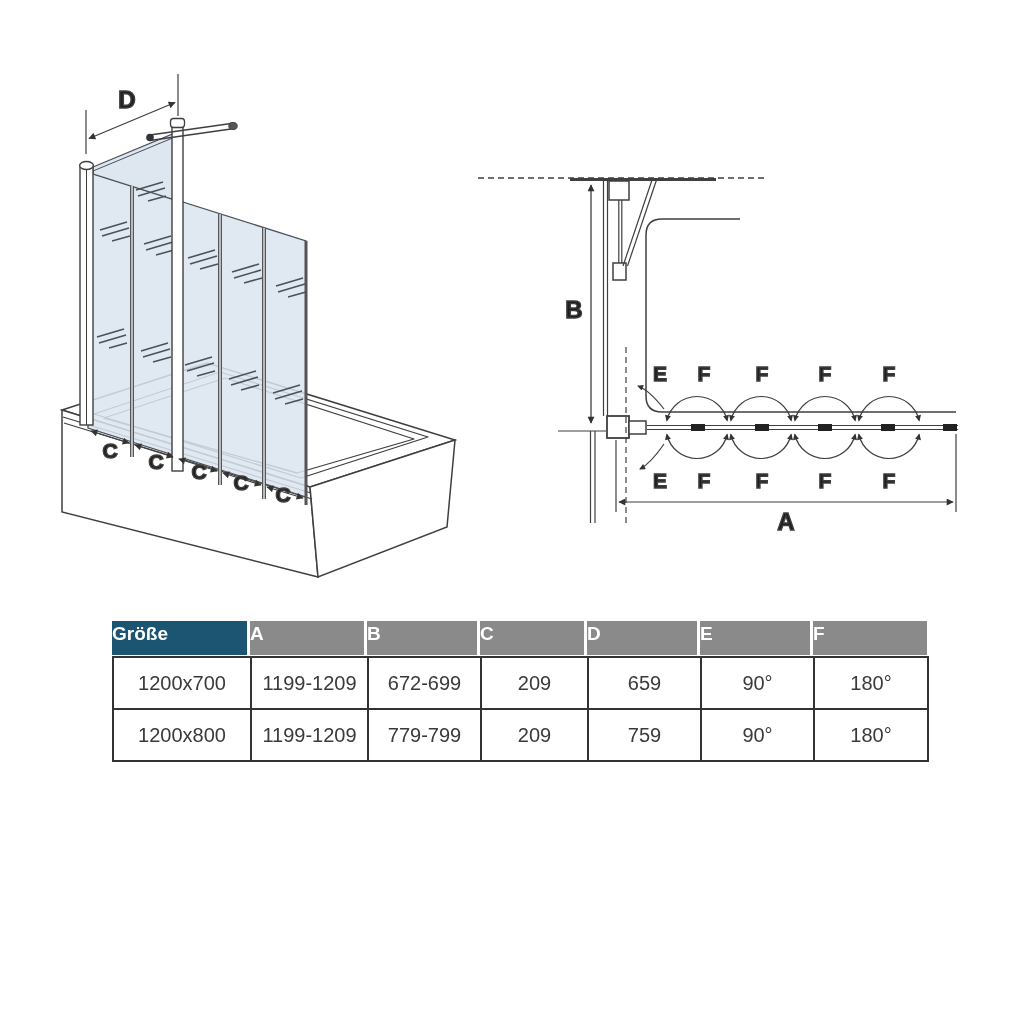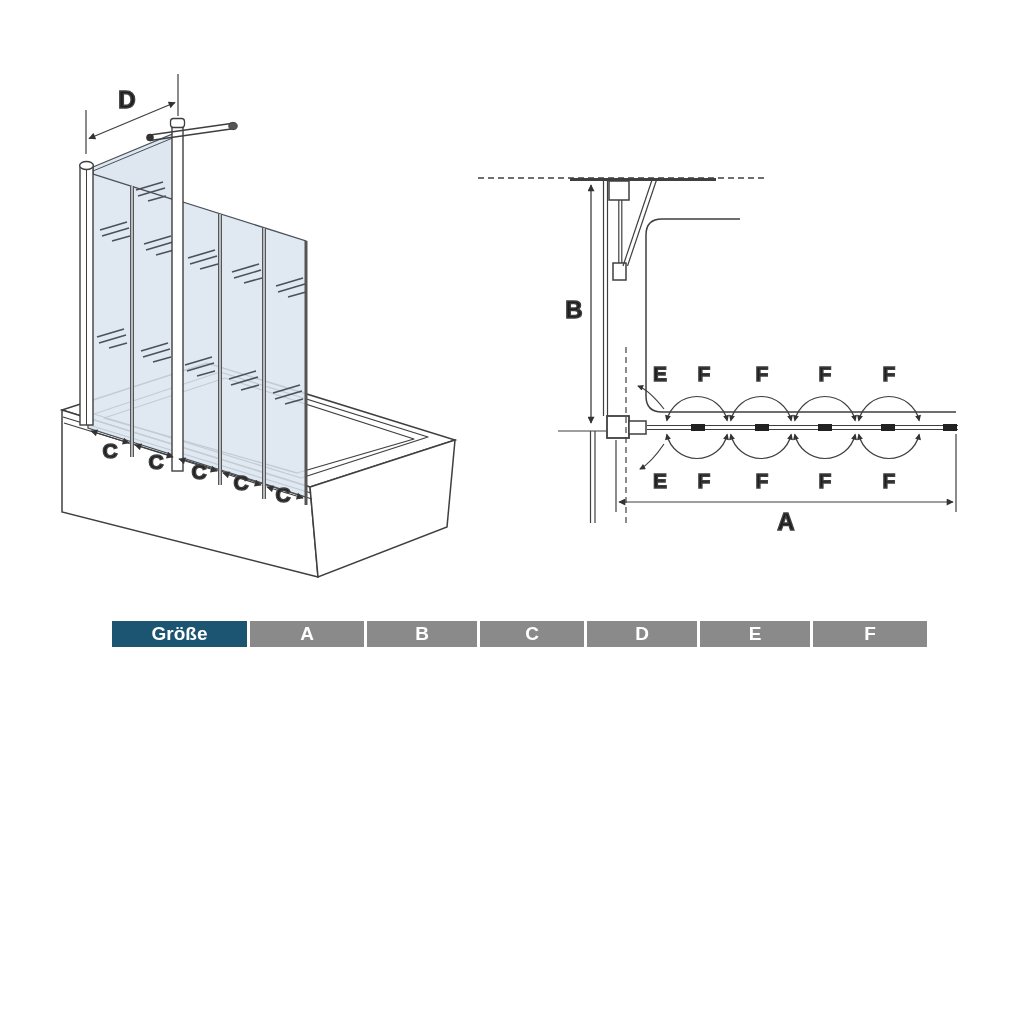--- a/index.html
+++ b/index.html
@@ -12,21 +12,21 @@
     font-family:"Liberation Sans", sans-serif;
     font-weight:bold;fill:#1d1d1d;text-anchor:middle;
   }
   .dim-label-lg{font-size:24px;}
   .dim-label-md{font-size:21px;}
 
   
   .spec-table{position:absolute;left:112px;top:621px;width:815px;}
   .thead-row{display:flex;height:26px;}
   .th{
-    box-sizing:border-box;height:26px;line-height:26px;text-align:center;
+    box-sizing:border-box;height:34px;line-height:26px;text-align:left;
     background:#8A8A8A;color:#ffffff;font-weight:bold;font-size:19px;
     border-right:3px solid #ffffff;
   }
   .th:last-child{border-right:none;}
   .th-first{background:#1B5571;}
   .th:nth-child(1){width:138px;}
   .th:nth-child(2){width:117px;}
   .th:nth-child(3){width:113px;}
   .th:nth-child(4){width:107px;}
   .th:nth-child(5){width:113px;}
@@ -238,16 +238,34 @@
       <colgroup>
         <col style="width:138px">
           <col style="width:117px">
           <col style="width:113px">
         <col style="width:107px">
           <col style="width:113px">
           <col style="width:113px">
           <col style="width:114px">
       </colgroup>
       <tbody>
+        <tr>
+          <td>1200x700</td>
+          <td>1199-1209</td>
+          <td>672-699</td>
+          <td>209</td>
+          <td>659</td>
+          <td>90°</td>
+          <td>180°</td>
+        </tr>
+        <tr>
+          <td>1200x800</td>
+          <td>1199-1209</td>
+          <td>779-799</td>
+          <td>209</td>
+          <td>759</td>
+          <td>90°</td>
+          <td>180°</td>
+        </tr>
       </tbody>
     </table>
   </div>
 </div>
 
 </body></html>

